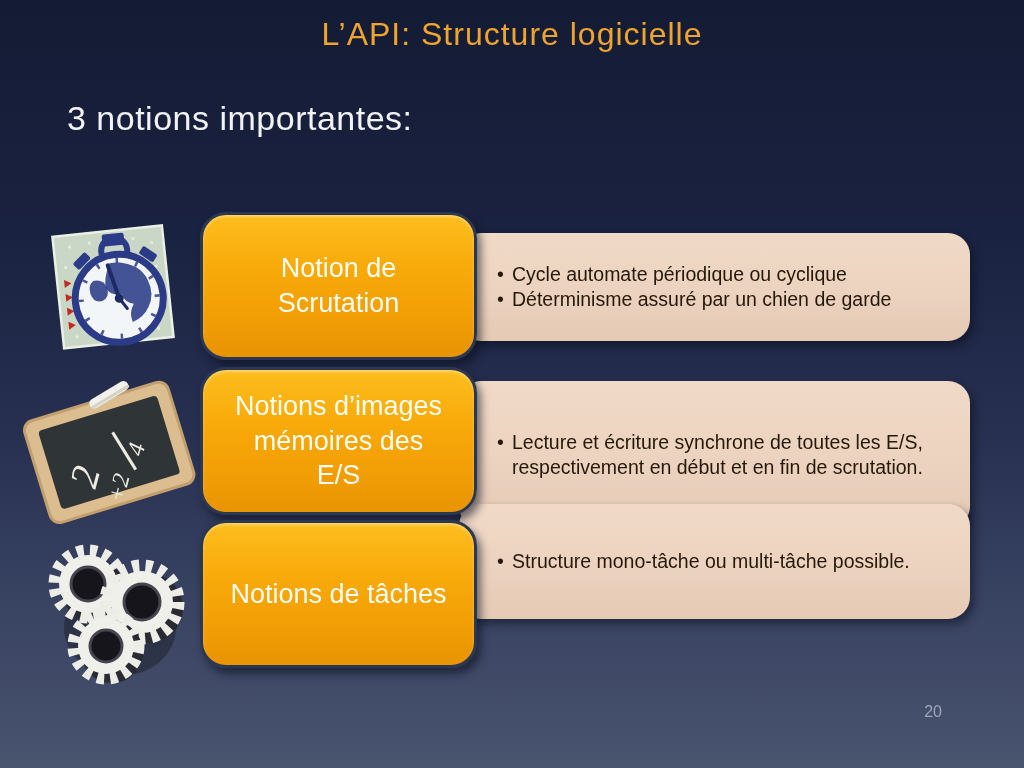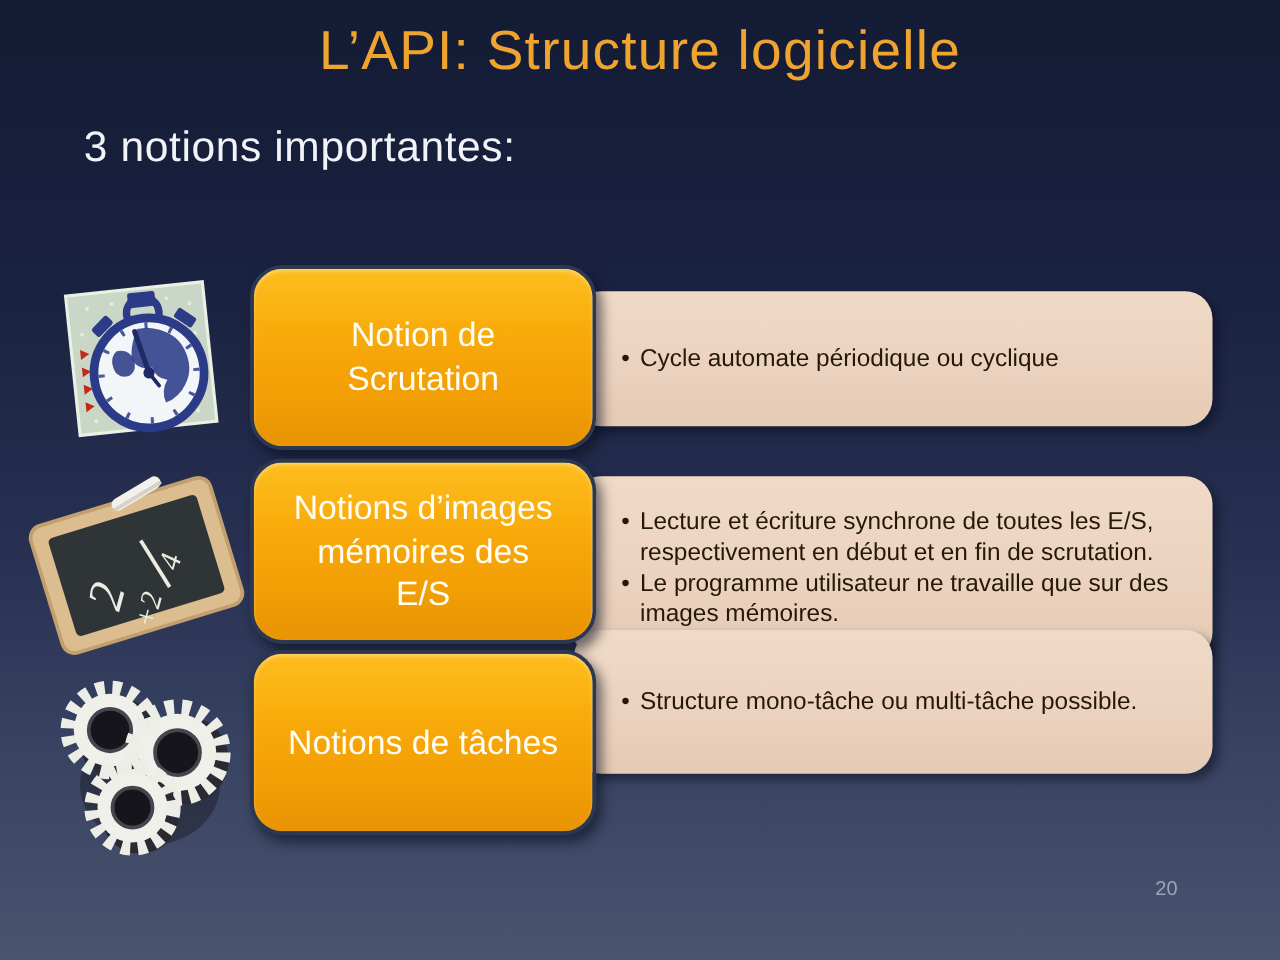--- a/index.html
+++ b/index.html
@@ -6,21 +6,21 @@
   html,body { width:1024px; height:768px; overflow:hidden; }
   body { font-family:"Liberation Sans", sans-serif; }
 
   .slide {
     position:relative; width:1024px; height:768px;
     background:linear-gradient(180deg,#141B34 0%, #1A2241 30%, #283152 58%, #3A4463 80%, #49546F 100%);
   }
 
   .title {
     position:absolute; top:16px; left:0; width:100%;
-    text-align:center; font-size:44px; letter-spacing:1px;
+    text-align:center; font-size:32px; letter-spacing:1px;
     color:var(--title_color,#EFA42F); font-weight:400;
   }
 
   .subtitle {
     position:absolute; top:99px; left:67px;
     font-size:34px; letter-spacing:.5px; color:#F1F3F7; font-weight:400;
   }
 
   .label-box {
     position:absolute; left:200px; width:277px; height:148px;
@@ -67,32 +67,32 @@
 
 <div class="slide">
 
   <div class="title">L’API: Structure logicielle</div>
   <div class="subtitle">3 notions importantes:</div>
 
   <div class="row1">
     <div class="content-box">
       <ul>
         <li>Cycle automate périodique ou cyclique</li>
+        <li>Déterminisme assuré par un chien de garde</li>
       </ul>
     </div>
     <div class="label-box">
       <span>Notion de Scrutation</span>
     </div>
   </div>
 
   <div class="row2">
     <div class="content-box">
       <ul>
         <li>Lecture et écriture synchrone de toutes les  E/S, respectivement en début et en fin de scrutation.</li>
-        <li>Le programme utilisateur ne travaille que sur des images mémoires.</li>
       </ul>
     </div>
     <div class="label-box">
       <span>Notions d’images mémoires des E/S</span>
     </div>
   </div>
 
   <div class="row3">
     <div class="content-box">
       <ul>

